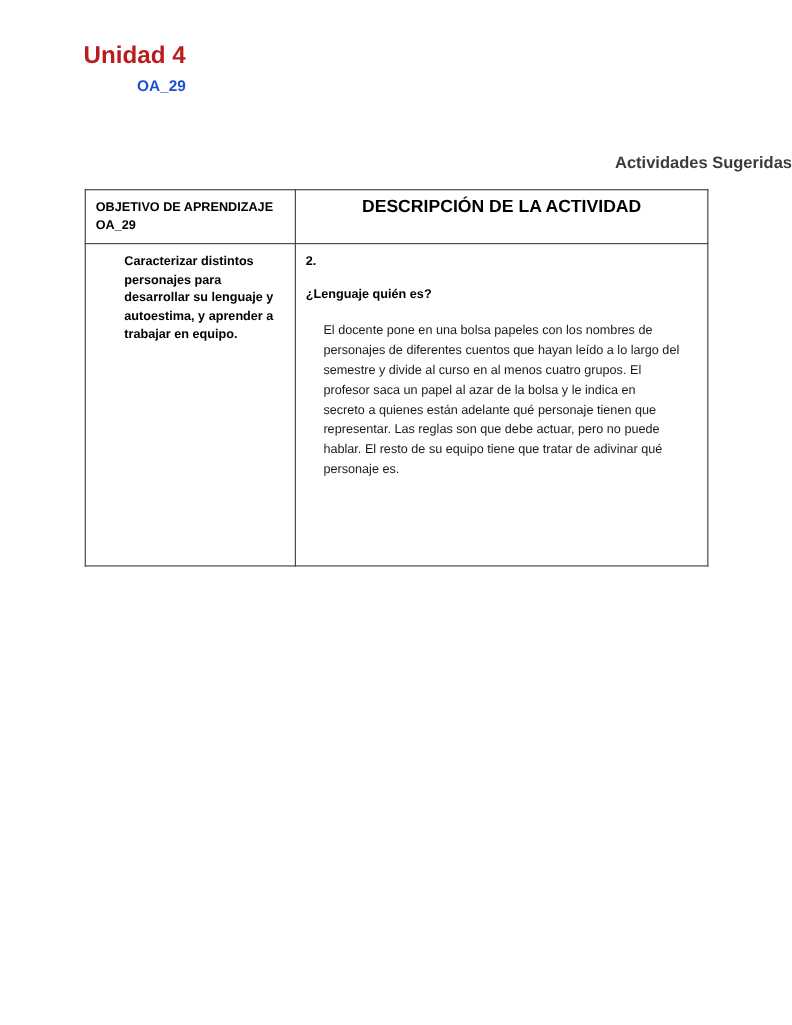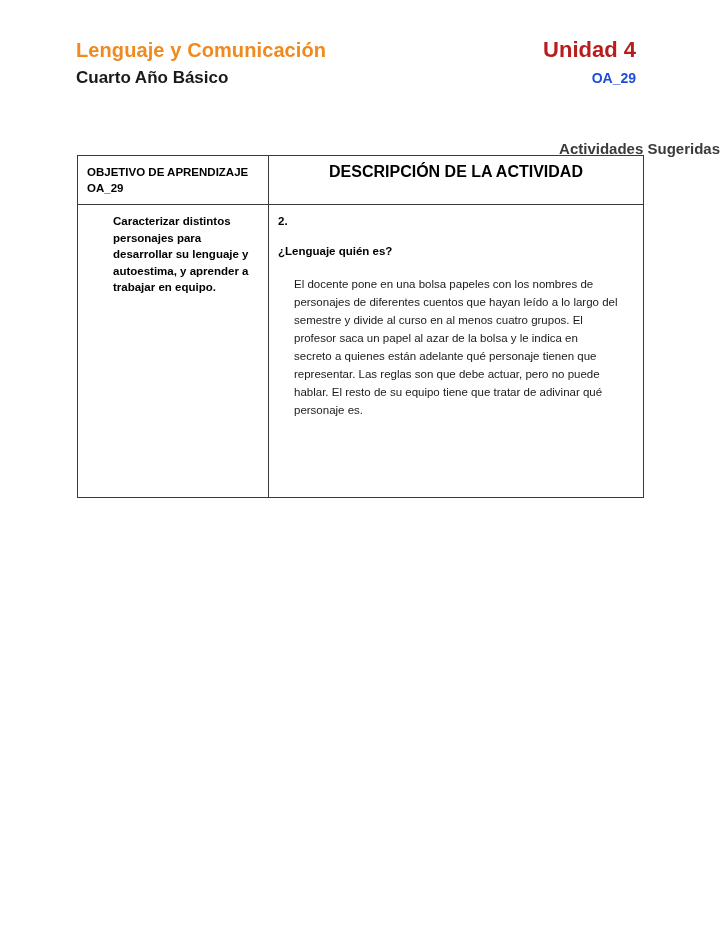--- a/index.html
+++ b/index.html
@@ -71,21 +71,21 @@
     top: 140px;
     left: 0;
     width: 720px;
     text-align: right;
     font-size: 15px;
     font-weight: bold;
     color: #3b3b3b;
   }
   table.activity-table {
     position: absolute;
-    top: 155px;
+    top: 172px;
     left: 77px;
     width: 566px;
     border-collapse: collapse;
     table-layout: fixed;
   }
   table.activity-table td {
     border: 1px solid #3a3a3a;
     vertical-align: top;
     padding: 8px 9px 8px 9px;
   }
@@ -139,24 +139,20 @@
   .row-body-left {
     height: 276px;
   }
 </style>
 </head>
 <body>
 
 <div class="page">
 
   <div class="header">
-    <div class="header-left">
-      <div class="title-main">Lenguaje y Comunicación</div>
-      <div class="title-sub">Cuarto Año Básico</div>
-    </div>
     <div class="header-right">
       <div class="unit-label">Unidad 4</div>
       <div class="oa-label">OA_29</div>
     </div>
   </div>
 
   <div class="section-title">Actividades Sugeridas</div>
 
   <table class="activity-table">
     <colgroup>

